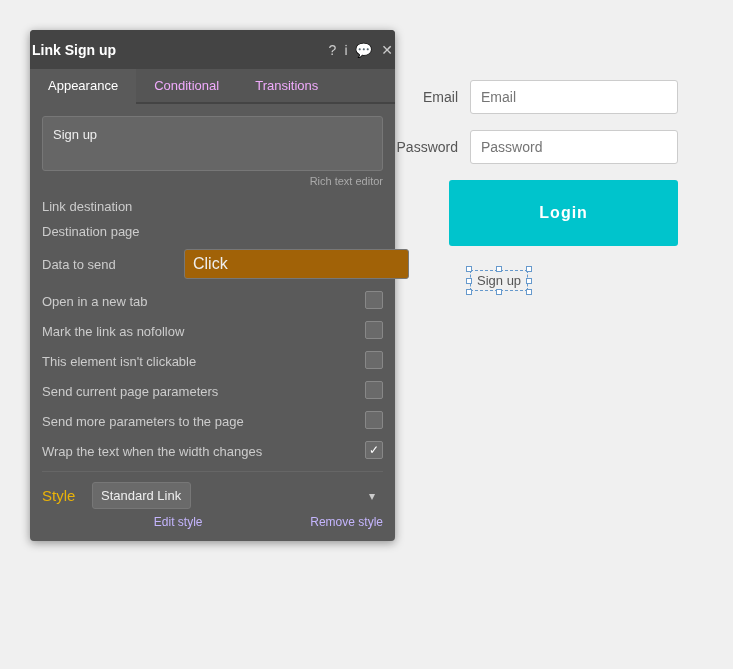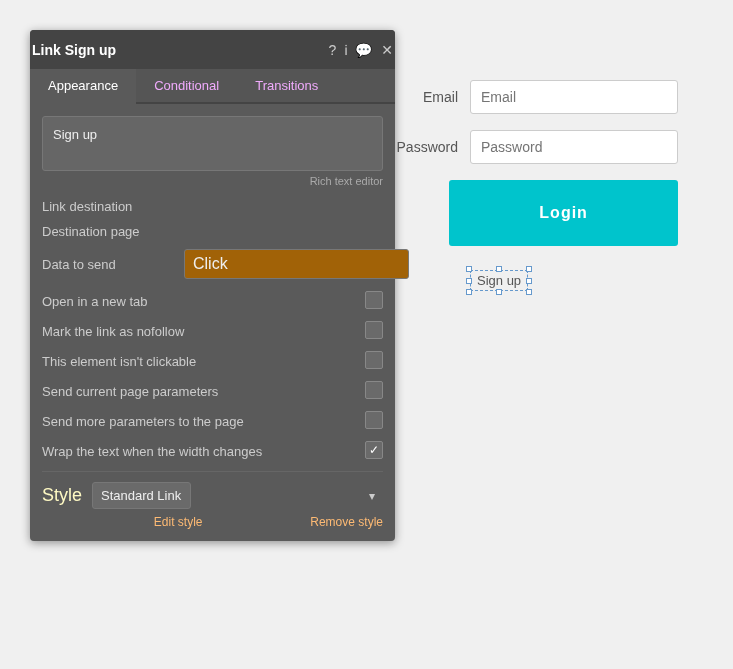--- a/index.html
+++ b/index.html
@@ -193,33 +193,33 @@
     }
 
     .style-row {
       display: flex;
       align-items: center;
       margin-bottom: 6px;
     }
 
     .style-label {
       width: 50px;
-      color: #fef9c3;
-      font-size: 18px;
+      color: #eab308;
+      font-size: 15px;
     }
 
     .style-links {
       display: flex;
       justify-content: space-between;
       padding: 0 0 0 4px;
       font-size: 12px;
     }
 
     .style-link {
-      color: #fdba74;
+      color: #c4b5fd;
       cursor: pointer;
       font-size: 12px;
     }
 
     
     .preview-area {
       position: absolute;
       left: 388px;
       top: 80px;
       width: 290px;

